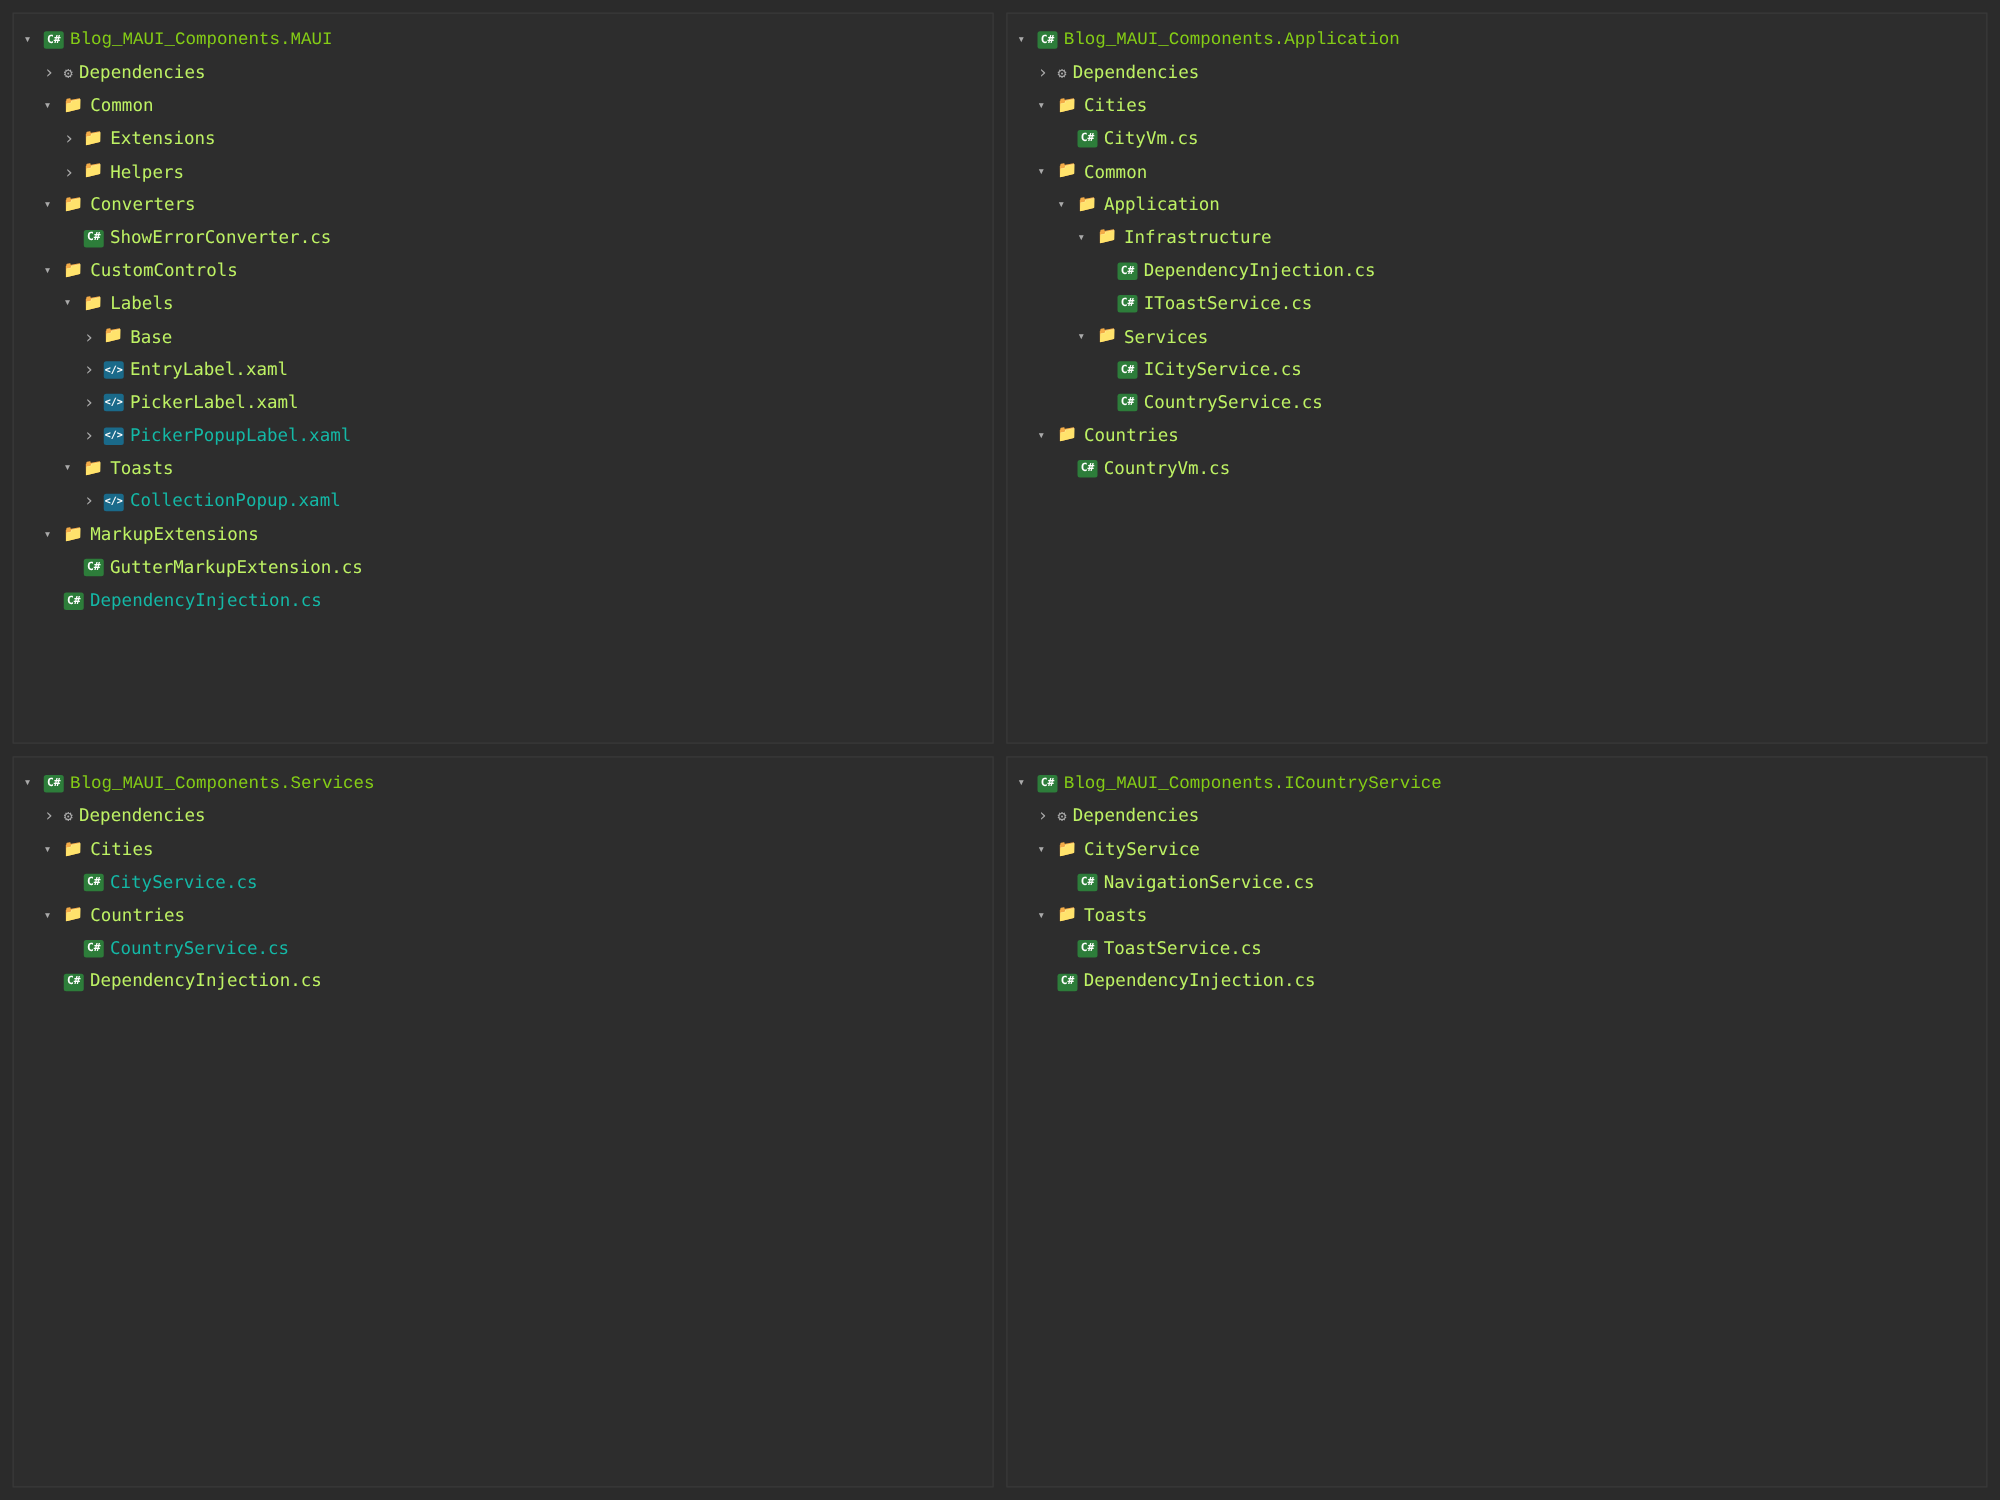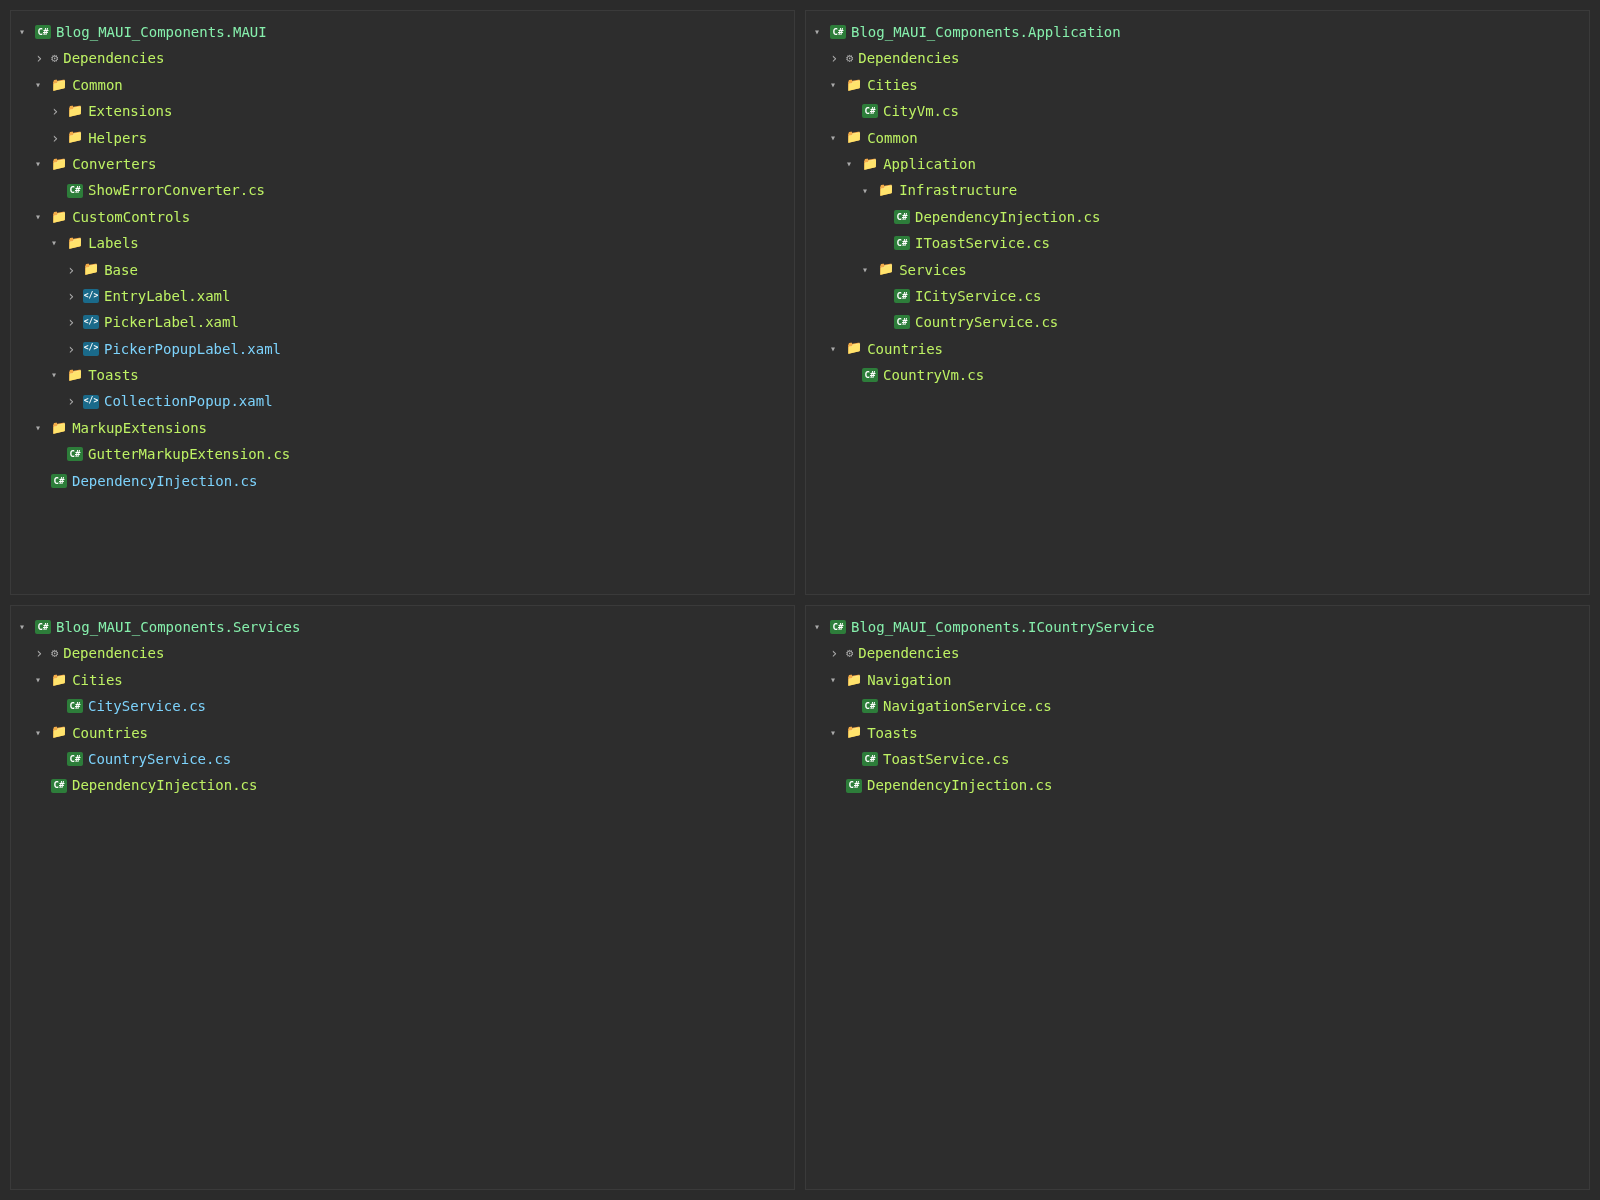--- a/index.html
+++ b/index.html
@@ -72,24 +72,25 @@
       color: white;
       font-size: 8px;
       font-weight: bold;
       width: 16px;
       height: 14px;
       border-radius: 2px;
       margin-right: 5px;
       flex-shrink: 0;
     }
     .label-white { color: #bef264; }
-    .label-green { color: #7dd3fc; }
+    .label-green { color: #14b8a6; }
     .label-project {
-      color: #86efac;
+      color: #84cc16;
       font-weight: 500;
+      font-family: Liberation Mono, monospace;
     }
     .columns-wrapper {
       display: flex;
       gap: 10px;
       width: 100%;
     }
     .left-col, .right-col {
       flex: 1;
       display: flex;
       flex-direction: column;
@@ -358,21 +359,21 @@
 
       <div class="tree-item indent-1">
         <span class="chevron chevron-right"></span>
         <span class="icon-deps">⚙</span>
         <span class="label-white">Dependencies</span>
       </div>
 
       <div class="tree-item indent-1">
         <span class="chevron chevron-down"></span>
         <span class="icon-folder">📁</span>
-        <span class="label-white">Navigation</span>
+        <span class="label-white">CityService</span>
       </div>
 
       <div class="tree-item indent-2">
         <span class="chevron"></span>
         <span class="icon-csharp-badge">C#</span>
         <span class="label-white">NavigationService.cs</span>
       </div>
 
       <div class="tree-item indent-1">
         <span class="chevron chevron-down"></span>

